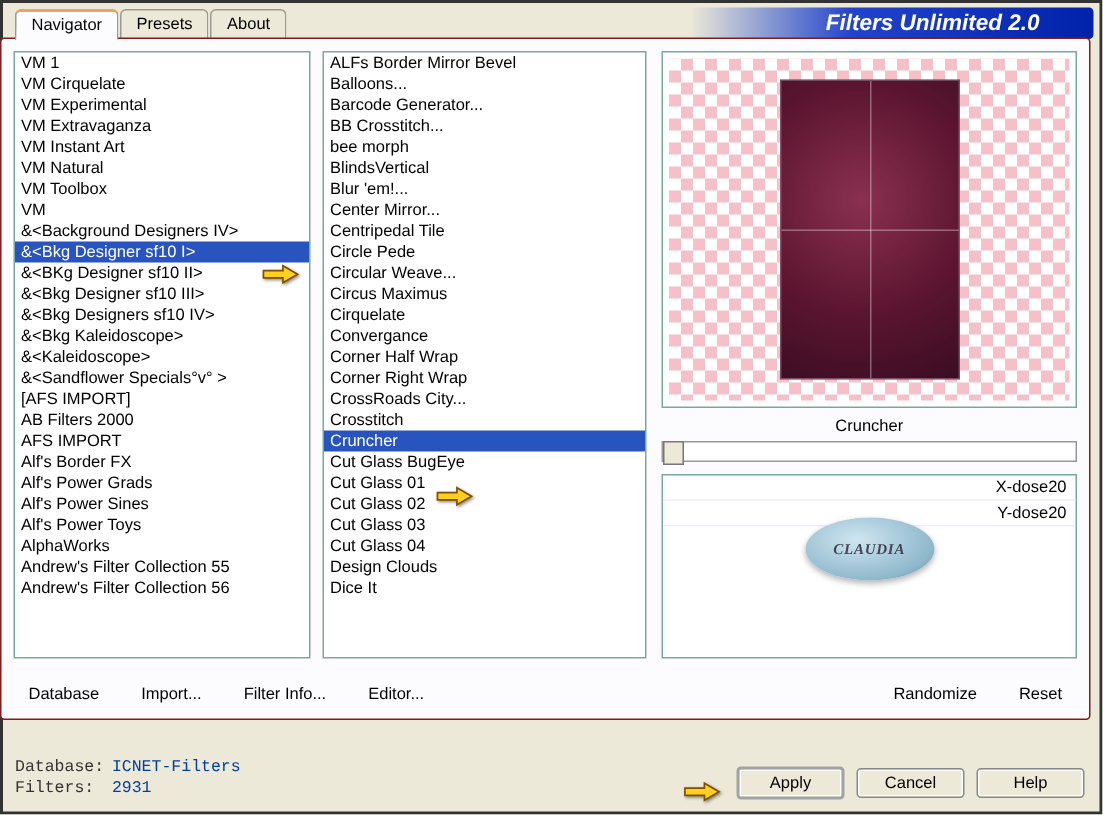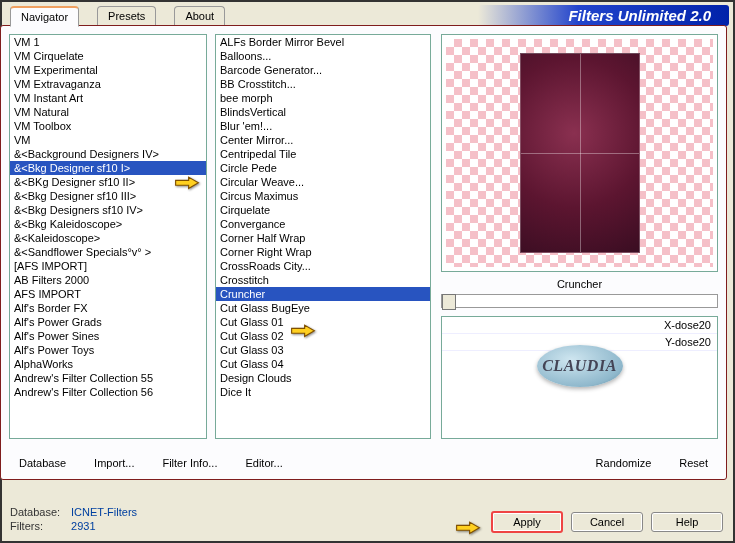--- a/index.html
+++ b/index.html
@@ -1,50 +1,50 @@
 <!DOCTYPE html>
 <html><head>
 <meta charset="utf-8">
 <style>
 * { box-sizing: border-box; margin: 0; padding: 0; }
 body { font-family: Tahoma, Arial, sans-serif; font-size: 11px; background: #ece9d8; width: 735px; height: 543px; position: relative; overflow: hidden; }
 .border { position: absolute; inset: 0; border: 2px solid #333; }
 .title-bar { position: absolute; top: 4px; right: 6px; height: 22px; display: flex; align-items: center; }
-.title-text { color: #fff; font-weight: bold; font-style: italic; font-size: 15px; background: linear-gradient(90deg, #ece9d8 0%, #2244cc 40%, #0022aa 100%); padding: 2px 18px 2px 90px; border-radius: 3px; }
-.tabs { position: absolute; top: 6px; left: 10px; display: flex; gap: 18px; }
+.title-text { color: #fff; font-weight: bold; font-style: italic; font-size: 15px; background: linear-gradient(90deg, #ece9d8 0%, #2244cc 40%, #0022aa 100%); padding: 2px 36px 2px 90px; border-radius: 3px; }
+.tabs { position: absolute; top: 6px; left: 10px; display: flex; gap: 1px; }
 .tab { padding: 3px 10px; background: #ece9d8; border: 1px solid #999; border-bottom: none; border-radius: 4px 4px 0 0; cursor: pointer; font-size: 11px; }
 .tab.active { background: #fcfcfe; border-bottom: 1px solid #fcfcfe; position: relative; z-index: 2; border-top: 2px solid #f0a060; }
 .main-panel { position: absolute; top: 25px; left: 0; right: 8px; height: 455px; background: #fcfcfe; border: 1px solid #7f1d1d; border-radius: 3px; }
 .list-box { position: absolute; background: #fff; border: 1px solid #7a9; overflow-y: scroll; overflow-x: hidden; top: 8px; bottom: 40px; }
 .list1 { left: 8px; width: 198px; }
 .list2 { left: 214px; width: 216px; }
 .list-item { padding: 1px 4px; white-space: nowrap; cursor: pointer; color: #000; }
 .list-item.sel { background: #2854c0; color: #fff; }
 .preview { position: absolute; top: 8px; left: 440px; right: 8px; height: 238px; background: #fff; border: 1px solid #7a9; }
 .preview-inner { position: absolute; inset: 4px; background: repeating-conic-gradient(#f5c0c8 0% 25%, #fff 0% 50%) 0 0/16px 16px; display: flex; align-items: center; justify-content: center; }
 .preview-shape { width: 120px; height: 200px; background: radial-gradient(circle at 45% 40%, #8a3050 0%, #5c1530 55%, #3a0d22 100%); border: 1px solid rgba(255,255,255,0.25); position: relative; }
 .preview-shape::before { content: ""; position: absolute; left: 50%; top: 0; bottom: 0; width: 1px; background: rgba(255,255,255,0.35); }
 .preview-shape::after { content: ""; position: absolute; top: 50%; left: 0; right: 0; height: 1px; background: rgba(255,255,255,0.35); }
 .filter-name { position: absolute; top: 252px; left: 440px; right: 8px; text-align: center; font-size: 11px; }
 .slider-bar { position: absolute; top: 268px; left: 440px; right: 8px; height: 14px; border: 1px solid #999; background: #fff; }
 .slider-bar .thumb { position: absolute; left: 0; top: -1px; width: 14px; height: 16px; background: #ece9d8; border: 1px solid #777; }
 .param-list { position: absolute; top: 290px; left: 440px; right: 8px; bottom: 40px; background: #fff; border: 1px solid #7a9; }
 .param-row { display: flex; justify-content: flex-end; padding: 2px 6px; border-bottom: 1px solid #eef; }
 .watermark { position: absolute; left: 50%; top: 28px; transform: translateX(-50%); pointer-events: none; }
-.watermark .oval { width: 86px; height: 42px; border-radius: 50%; background: radial-gradient(ellipse at 40% 35%, #cfe6f0 0%, #8fb8cc 70%, #5c8599 100%); box-shadow: 0 2px 4px rgba(0,0,0,.3); display: flex; align-items: center; justify-content: center; color: #445; font-style: italic; font-weight: bold; font-size: 16px; font-family: 'Times New Roman', serif; letter-spacing: .5px; }
+.watermark .oval { width: 86px; height: 42px; border-radius: 50%; background: radial-gradient(ellipse at 40% 35%, #cfe6f0 0%, #8fb8cc 70%, #5c8599 100%); box-shadow: 0 2px 4px rgba(0,0,0,.3); display: flex; align-items: center; justify-content: center; color: #445; font-style: italic; font-weight: bold; font-size: 10px; font-family: 'Times New Roman', serif; letter-spacing: .5px; }
 .link-row { position: absolute; bottom: 10px; font-size: 11px; display: flex; }
 .link-row.left { left: 18px; gap: 28px; }
 .link-row.right { right: 18px; gap: 28px; }
 .link { cursor: pointer; color: #000; }
-.footer { position: absolute; left: 10px; bottom: 10px; font-size: 11px; line-height: 14px; }
+.footer { position: absolute; left: 10px; bottom: 10px; font-size: 11px; line-height: 14px; font-family: Liberation Mono, monospace; }
 .footer .lbl { color: #333; display: inline-block; width: 58px; }
 .footer .val { color: #0040a0; }
 .btn-row { position: absolute; right: 12px; bottom: 10px; display: flex; gap: 8px; align-items: center; }
 .btn { padding: 3px 0; width: 72px; text-align: center; background: #ece9d8; border: 1px solid #888; border-radius: 3px; cursor: pointer; font-size: 11px; box-shadow: inset 0 0 0 1px #fff; }
-.btn.primary { border: 2px solid #ef4444; }
+.btn.primary { border: 2px solid #a3a3a3; }
 .hand { position: absolute; width: 26px; height: 20px; pointer-events: none; }
 .hand svg { width: 100%; height: 100%; filter: drop-shadow(1px 1px 1px rgba(0,0,0,.45)); }
 .hand1 { top: 172px; left: 174px; }
 .hand2 { top: 320px; left: 290px; }
 .hand3 { bottom: 6px; right: 254px; }
 ::-webkit-scrollbar { width: 16px; }
 ::-webkit-scrollbar-track { background: #f0f0ec; }
 ::-webkit-scrollbar-thumb { background: #c8d4e8; border: 1px solid #9ab; }
 ::-webkit-scrollbar-button { background: #dce4f0; border: 1px solid #9ab; height: 16px; }
 </style>

